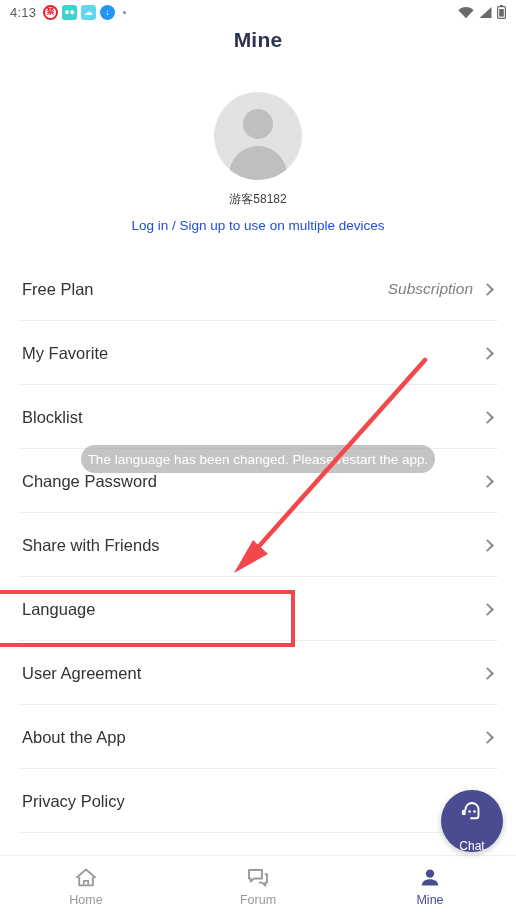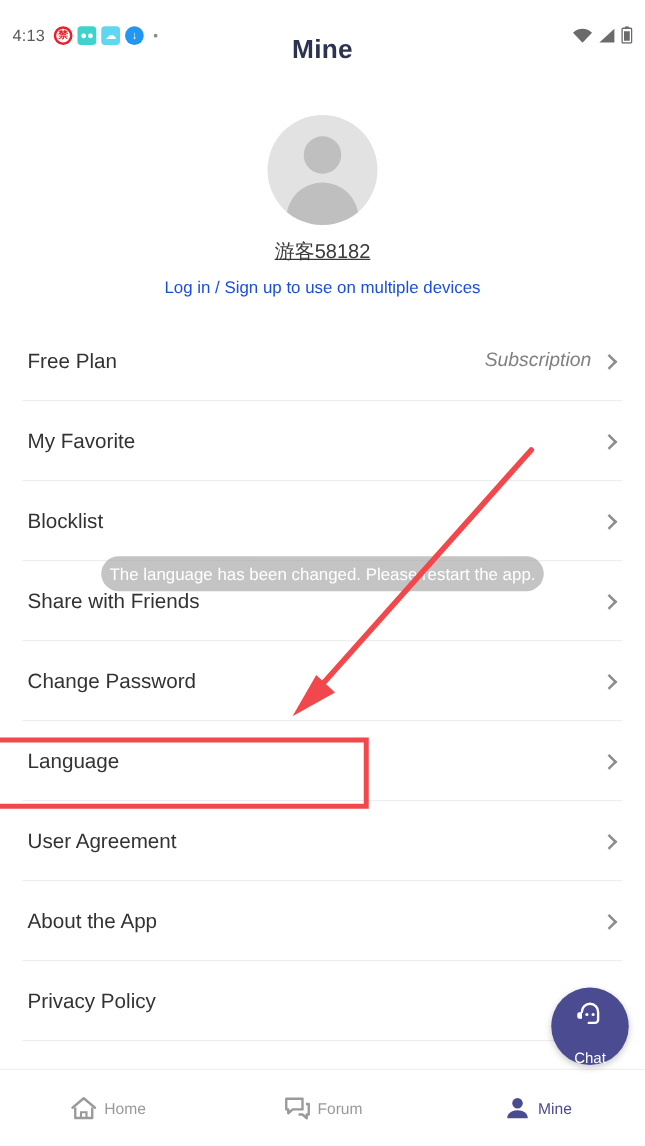--- a/index.html
+++ b/index.html
@@ -16,21 +16,21 @@
     position: relative;
     width: 516px;
     height: 917px;
     background: #ffffff;
     overflow: hidden;
   }
 
   
   #status-bar {
     position: absolute;
-    top: 16px; left: 0;
+    top: 0; left: 0;
     width: 516px; height: 24px;
     display: flex;
     align-items: center;
     padding: 0 10px;
     background: #ffffff;
   }
   #status-time {
     font-size: 13px;
     color: #5b5b5b;
     letter-spacing: .2px;
@@ -102,23 +102,22 @@
   }
   #avatar .body {
     position: absolute;
     width: 58px; height: 44px;
     border-radius: 29px 29px 0 0;
     background: #bfbfbf;
     left: 15px; top: 54px;
   }
   #username {
     margin-top: 11px;
-    font-size: 16px;
+    font-size: 12px;
     color: #3a3a3a;
-    text-decoration: underline;
   }
   #profile-sub {
     margin-top: 10px;
     font-size: 13.5px;
     color: #1d4ed8;
   }
 
   
   #menu { position: absolute; top: 257px; left: 0; width: 516px; }
   .row {
@@ -220,20 +219,21 @@
     left: 0; bottom: 0;
     width: 516px; height: 62px;
     background: #ffffff;
     border-top: 1px solid #f0f0f0;
     display: flex;
     z-index: 30;
   }
   .nav-item {
     flex: 1;
     display: flex;
+    flex-direction: column;
     align-items: center;
     justify-content: center;
     gap: 4px;
   }
   .nav-label { font-size: 12.5px; color: #9a9a9a; }
   .nav-item.active .nav-label { color: #4b4b91; }
 </style>
 </head>
 <body>
 
@@ -299,28 +299,28 @@
         <span class="divider"></span>
       </div>
       <div class="row">
         <span class="row-label">Blocklist</span>
         <span class="row-right">
           <span class="chevron"></span>
         </span>
         <span class="divider"></span>
       </div>
       <div class="row">
+        <span class="row-label">Change Password</span>
+        <span class="row-right">
+          <span class="chevron"></span>
+        </span>
+        <span class="divider"></span>
+      </div>
+      <div class="row">
         <span class="row-label">Share with Friends</span>
-        <span class="row-right">
-          <span class="chevron"></span>
-        </span>
-        <span class="divider"></span>
-      </div>
-      <div class="row">
-        <span class="row-label">Change Password</span>
         <span class="row-right">
           <span class="chevron"></span>
         </span>
         <span class="divider"></span>
       </div>
       <div class="row">
         <span class="row-label">Language</span>
         <span class="row-right">
           <span class="chevron"></span>
         </span>

